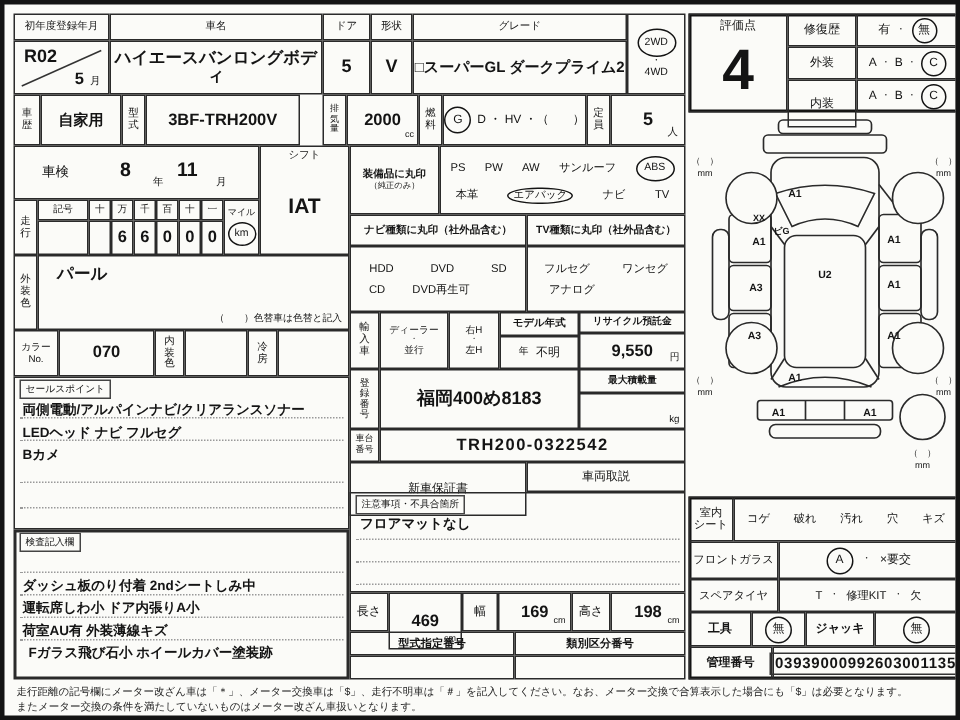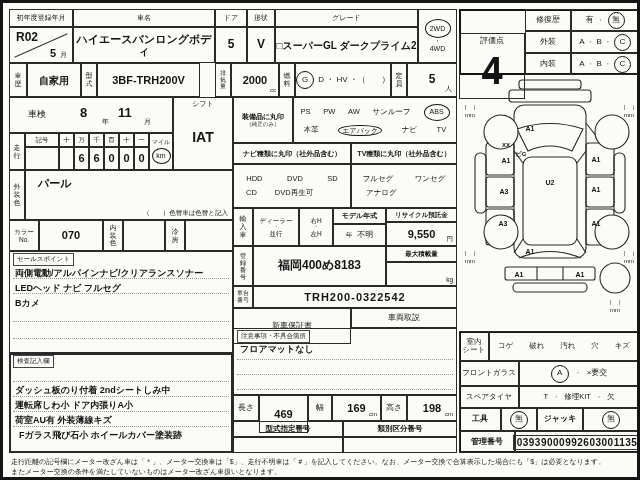--- a/index.html
+++ b/index.html
@@ -232,39 +232,39 @@
     <span class="b" style="font-size:11px;">198</span>
     <span style="position:absolute;right:3px;bottom:2px;font-size:6px;">cm</span>
   </div>
 
   <div class="c b" style="left:230px;top:418px;width:110px;height:16px;font-size:7.5px;">型式指定番号</div>
   <div class="c b" style="left:340px;top:418px;width:114px;height:16px;font-size:7.5px;">類別区分番号</div>
   <div class="c" style="left:230px;top:434px;width:110px;height:16px;"></div>
   <div class="c" style="left:340px;top:434px;width:114px;height:16px;"></div>
 
   <div class="c thick nb" style="left:456px;top:6px;width:180px;height:66px;border:2px solid #141414;"></div>
-  <div class="c" style="left:456px;top:6px;width:66px;height:66px;margin-top:24px;">
+  <div class="c" style="left:456px;top:6px;width:66px;height:66px;">
     <span style="position:absolute;top:3px;font-size:8px;">評価点</span>
     <span class="b" style="font-size:38px;margin-top:12px;">4</span>
   </div>
   <div class="c" style="left:522px;top:6px;width:46px;height:22px;font-size:8px;">修復歴</div>
   <div class="c" style="left:568px;top:6px;width:68px;height:22px;gap:4px;font-size:8px;">
     <span>有</span>
     <span style="font-size:6px;">・</span>
     <span class="circ" style="width:15px;height:15px;font-size:8px;">無</span>
   </div>
   <div class="c" style="left:522px;top:28px;width:46px;height:22px;font-size:8px;">外装</div>
   <div class="c" style="left:568px;top:28px;width:68px;height:22px;gap:3px;font-size:8px;">
     <span>A</span>
     <span style="font-size:6px;">・</span>
     <span>B</span>
     <span style="font-size:6px;">・</span>
     <span class="circ" style="width:15px;height:15px;font-size:8px;">C</span>
   </div>
-  <div class="c" style="left:522px;top:50px;width:46px;height:22px;font-size:8px;">内装</div>
+  <div class="c" style="left:522px;top:50px;width:46px;height:32px;font-size:8px;">内装</div>
   <div class="c" style="left:568px;top:50px;width:68px;height:22px;gap:3px;font-size:8px;">
     <span>A</span>
     <span style="font-size:6px;">・</span>
     <span>B</span>
     <span style="font-size:6px;">・</span>
     <span class="circ" style="width:15px;height:15px;font-size:8px;">C</span>
   </div>
 
   <svg style="position:absolute;left:456px;top:74px;" width="182" height="250" viewBox="0 0 182 250">
     <g fill="none" stroke="#2a2a2a" stroke-width="1.1">

